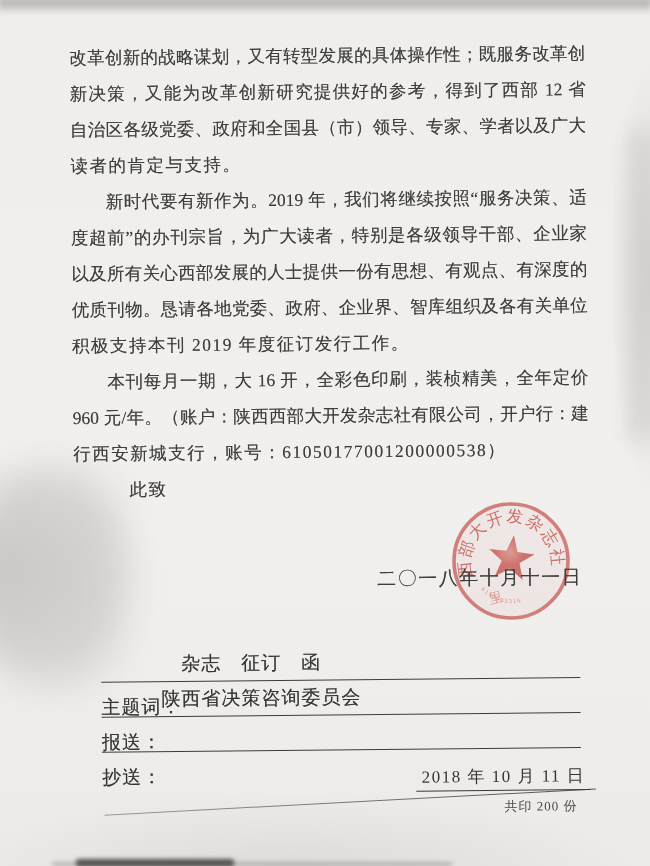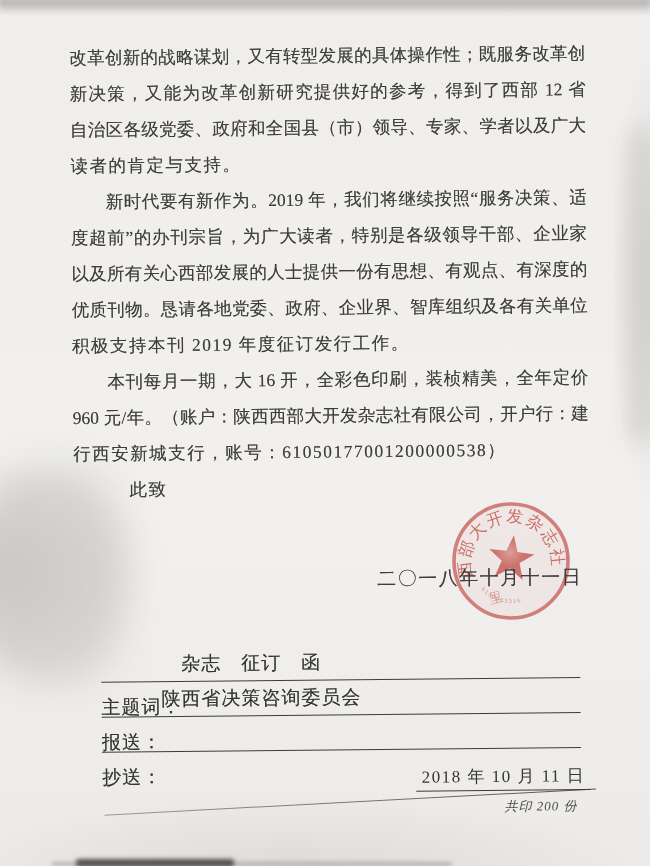--- a/index.html
+++ b/index.html
@@ -47,21 +47,21 @@
   .kv-value{flex:0 0 auto;}
 
   .print-date-row{text-align:right;margin-top:16px;padding-right:2px;height:24px;}
   .print-date{display:inline-block;font-size:17px;letter-spacing:1.5px;
     border-bottom:1.7px solid #3a3a38;padding:0 5px 2px 5px;color:#343432;}
 
   .long-line{position:absolute;left:28px;top:775px;width:492px;height:1.3px;
     background:linear-gradient(90deg,rgba(90,88,86,.55),rgba(58,56,54,.85));
     transform:rotate(-2.5deg);transform-origin:0 50%;}
   .print-count{position:absolute;left:428px;top:762px;font-size:13px;
-    letter-spacing:1px;color:#4a4a48;font-style:italic;}
+    letter-spacing:1px;color:#4a4a48;}
 
   .seal{position:absolute;left:446px;top:498px;width:130px;height:130px;z-index:2;
     mix-blend-mode:multiply;opacity:.92;}
 </style>
 </head>
 <body>
 
 <div class="page">
   <div class="top-edge"></div>
   <div class="left-patch"></div>

